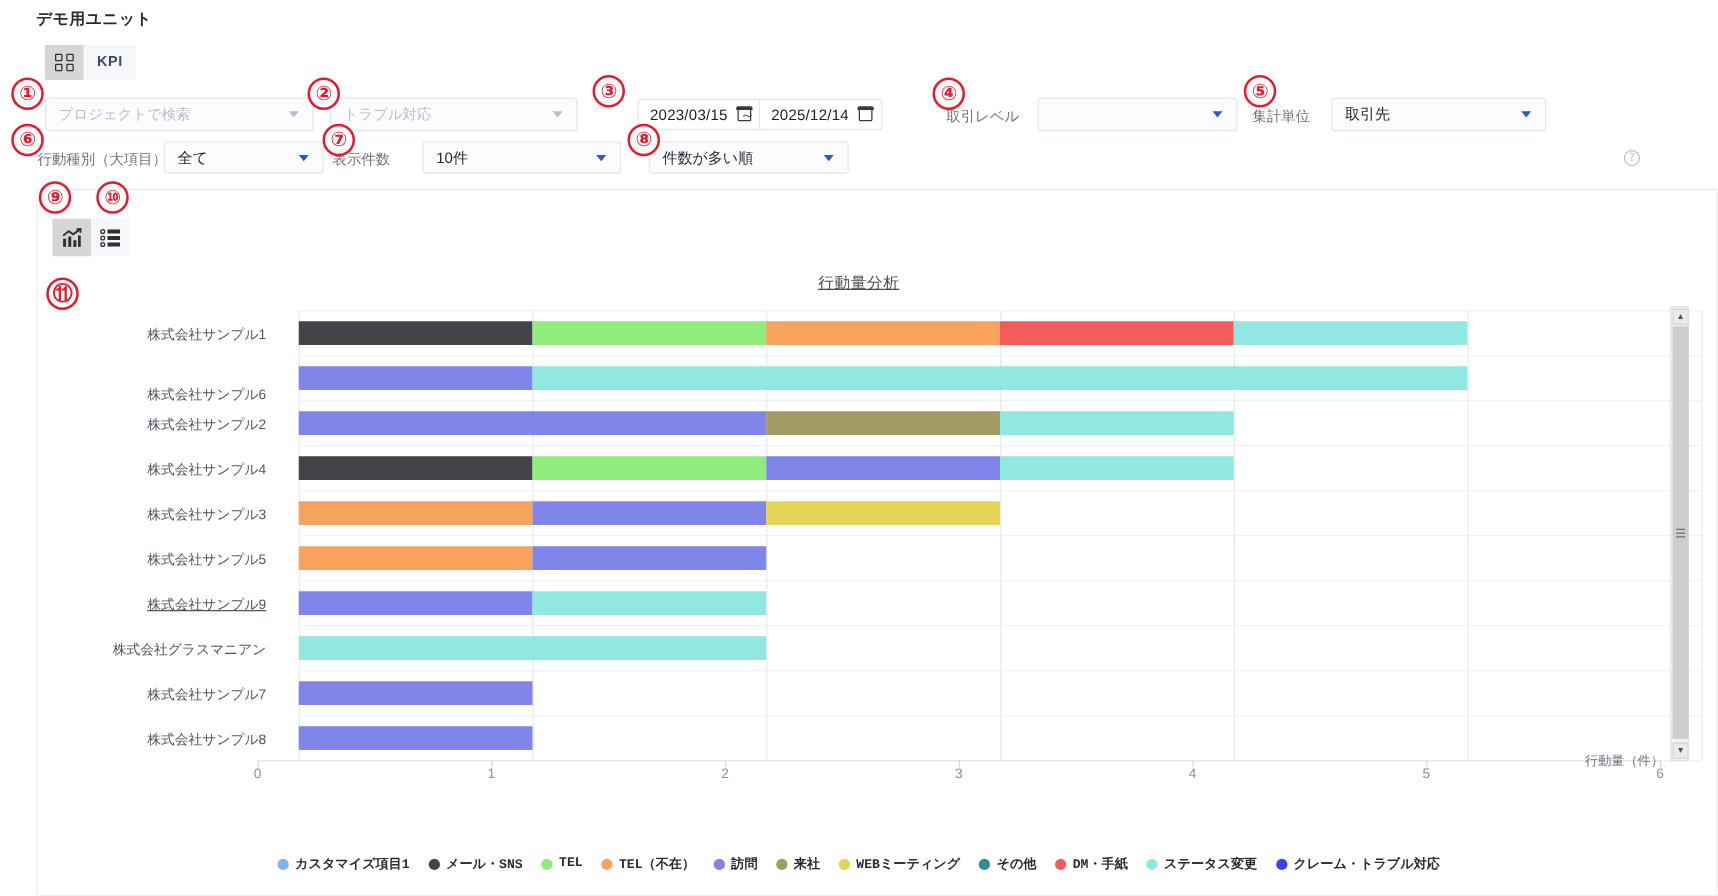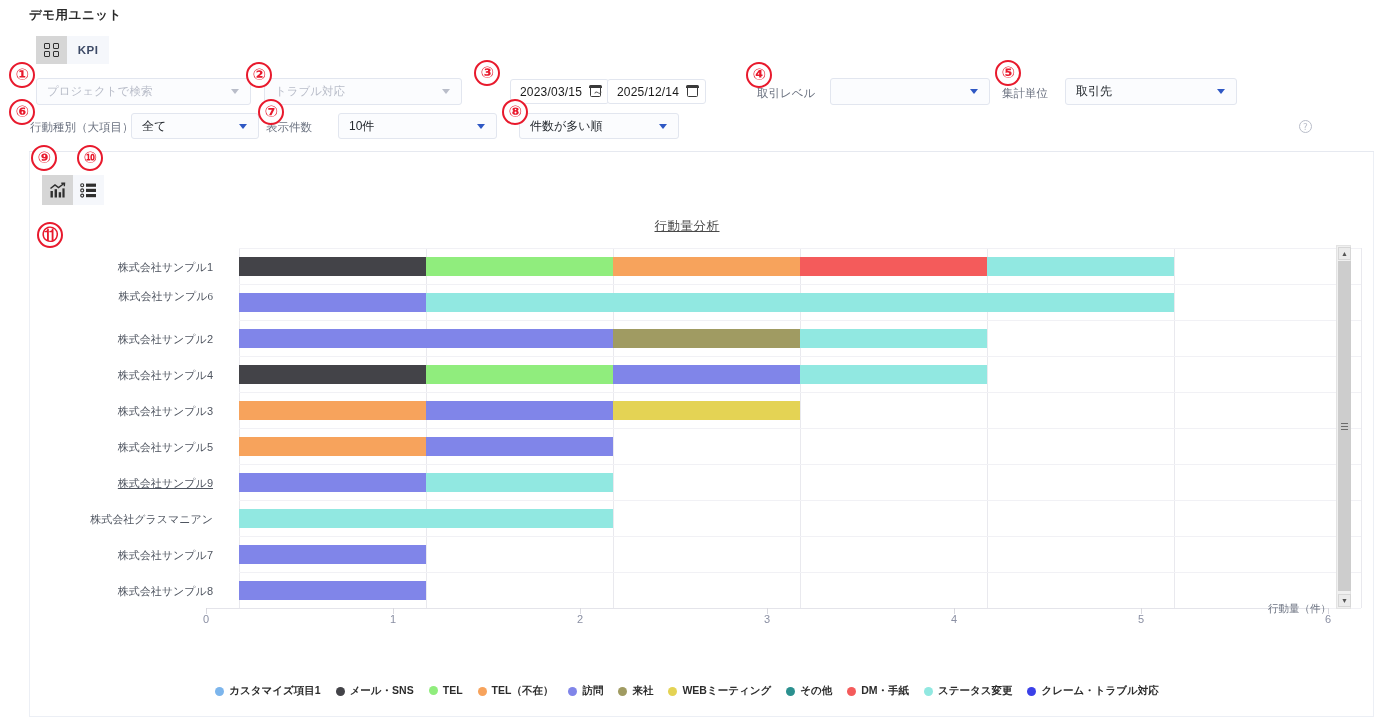--- a/index.html
+++ b/index.html
@@ -267,23 +267,24 @@
   }
   #vscroll .thumb .grip span { display: block; height: 1px; background: #6b6b6b; }
 
   
   #legend {
     position: absolute;
     left: 0; top: 684px;
     width: 1374px;
     display: flex;
     justify-content: center;
-    align-items: flex-start;
+    align-items: center;
     gap: 15px;
     flex-wrap: nowrap;
+    font-family: Liberation Mono, monospace;
   }
   .leg-item { display: flex; align-items: center; gap: 5px; }
   .leg-dot { width: 9px; height: 9px; border-radius: 50%; flex: none; }
   .leg-txt { font-size: 10.5px; color: #2c2c2c; font-weight: 700; white-space: nowrap; }
 </style>
 </head>
 <body>
 
 <div id="unit-title">デモ用ユニット</div>
 
@@ -403,21 +404,21 @@
       <div class="seg" title="TEL : 1" style="width: 187px; background: rgb(144, 237, 125);"></div>
       <div class="seg" title="TEL（不在） : 1" style="width: 187px; background: rgb(247, 163, 92);"></div>
       <div class="seg" title="DM・手紙 : 1" style="width: 187px; background: rgb(244, 91, 91);"></div>
       <div class="seg" title="ステータス変更 : 1" style="width: 187px; background: rgb(145, 232, 225);"></div>
     </div>
     <div class="ylabel" style="top: 11.5px;">株式会社サンプル1</div>
     <div class="barrow" title="株式会社サンプル6 : 5" style="top: 44.5px; left: 0px;">
       <div class="seg" title="訪問 : 1" style="width: 187px; background: rgb(128, 133, 233);"></div>
       <div class="seg" title="ステータス変更 : 4" style="width: 748px; background: rgb(145, 232, 225);"></div>
     </div>
-    <div class="ylabel" style="top: 41px; font-family: Liberation Serif, serif;">株式会社サンプル6</div>
+    <div class="ylabel" style="top: 60px;">株式会社サンプル6</div>
     <div class="barrow" title="株式会社サンプル2 : 4" style="top: 80.5px; left: 0px;">
       <div class="seg" title="訪問 : 2" style="width: 374px; background: rgb(128, 133, 233);"></div>
       <div class="seg" title="来社 : 1" style="width: 187px; background: rgb(160, 155, 98);"></div>
       <div class="seg" title="ステータス変更 : 1" style="width: 187px; background: rgb(145, 232, 225);"></div>
     </div>
     <div class="ylabel" style="top: 83.5px;">株式会社サンプル2</div>
     <div class="barrow" title="株式会社サンプル4 : 4" style="top: 116.5px; left: 0px;">
       <div class="seg" title="メール・SNS : 1" style="width: 187px; background: rgb(67, 67, 72);"></div>
       <div class="seg" title="TEL : 1" style="width: 187px; background: rgb(144, 237, 125);"></div>
       <div class="seg" title="訪問 : 1" style="width: 187px; background: rgb(128, 133, 233);"></div>

